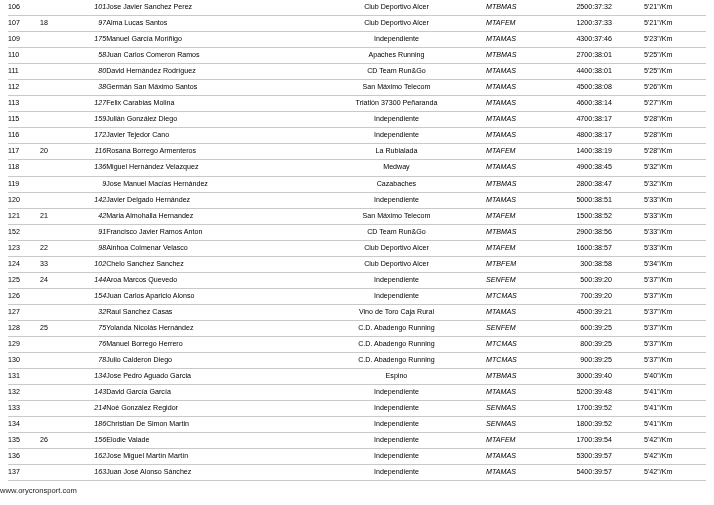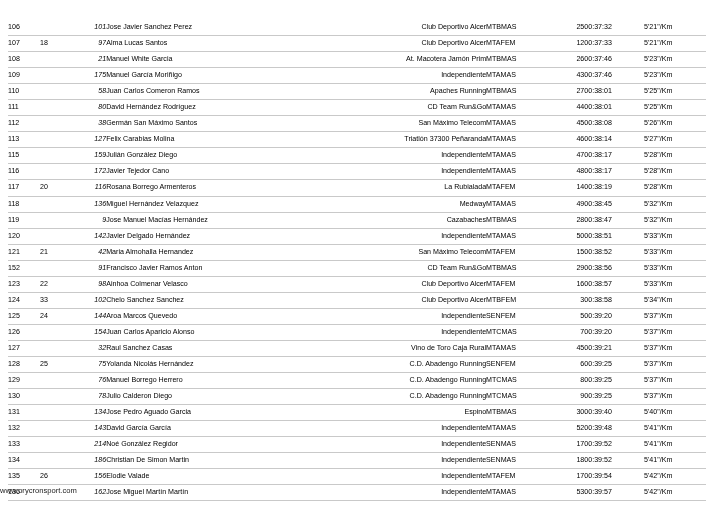--- a/index.html
+++ b/index.html
@@ -12,21 +12,21 @@
     height: 505px;
     font-family: "Liberation Sans", sans-serif;
     color: #000000;
     overflow: hidden;
   }
   .page {
     position: relative;
     width: 624px;
     height: 505px;
     box-sizing: border-box;
-    padding: 20px 8px 0 8px;
+    padding: 0 8px 0 8px;
   }
   table.results {
     width: 698px;
     border-collapse: collapse;
     table-layout: fixed;
     font-size: 7.1px;
   }
   table.results td {
     padding: 0;
     height: 15.05px;
@@ -44,22 +44,22 @@
   col.c-club   { width: 168px; }
   col.c-team   { width: 58px; }
   col.c-catpos { width: 34px; }
   col.c-time   { width: 56px; }
   col.c-pace   { width: 58px; }
 
   td.pos    { text-align: left;  padding-left: 3px; }
   td.cat    { text-align: left;  padding-left: 3px; }
   td.dorsal { text-align: right; padding-right: 8px; font-style: italic; }
   td.name   { text-align: left;  padding-left: 3px; }
-  td.club   { text-align: right;  padding-left: 3px; margin-left: 16px; }
-  td.team   { text-align: left;  padding-left: 3px; }
+  td.club   { text-align: center;  padding-left: 3px; margin-left: 16px; }
+  td.team   { text-align: left;  padding-left: 3px; font-style: italic; }
   td.catpos { text-align: right; padding-right: 9px; }
   td.time   { text-align: left;  padding-left: 3px; }
   td.pace   { text-align: left;  padding-left: 3px; }
 
   .footer {
     position: absolute;
     left: 0;
     right: 0;
     bottom: 10px;
     text-align: left;
@@ -100,31 +100,20 @@
           <td class="cat">18</td>
           <td class="dorsal">97</td>
           <td class="name">Alma Lucas Santos</td>
           <td class="club">Club Deportivo Alcer</td>
           <td class="team">MTAFEM</td>
           <td class="catpos">12</td>
           <td class="time">00:37:33</td>
           <td class="pace">5'21"/Km</td>
         </tr>
         <tr>
-          <td class="pos">108</td>
-          <td class="cat"></td>
-          <td class="dorsal">21</td>
-          <td class="name">Manuel White Garcia</td>
-          <td class="club">At. Macotera Jamón Prim</td>
-          <td class="team">MTBMAS</td>
-          <td class="catpos">26</td>
-          <td class="time">00:37:46</td>
-          <td class="pace">5'23"/Km</td>
-        </tr>
-        <tr>
           <td class="pos">109</td>
           <td class="cat"></td>
           <td class="dorsal">175</td>
           <td class="name">Manuel García Moriñigo</td>
           <td class="club">Independiente</td>
           <td class="team">MTAMAS</td>
           <td class="catpos">43</td>
           <td class="time">00:37:46</td>
           <td class="pace">5'23"/Km</td>
         </tr>

